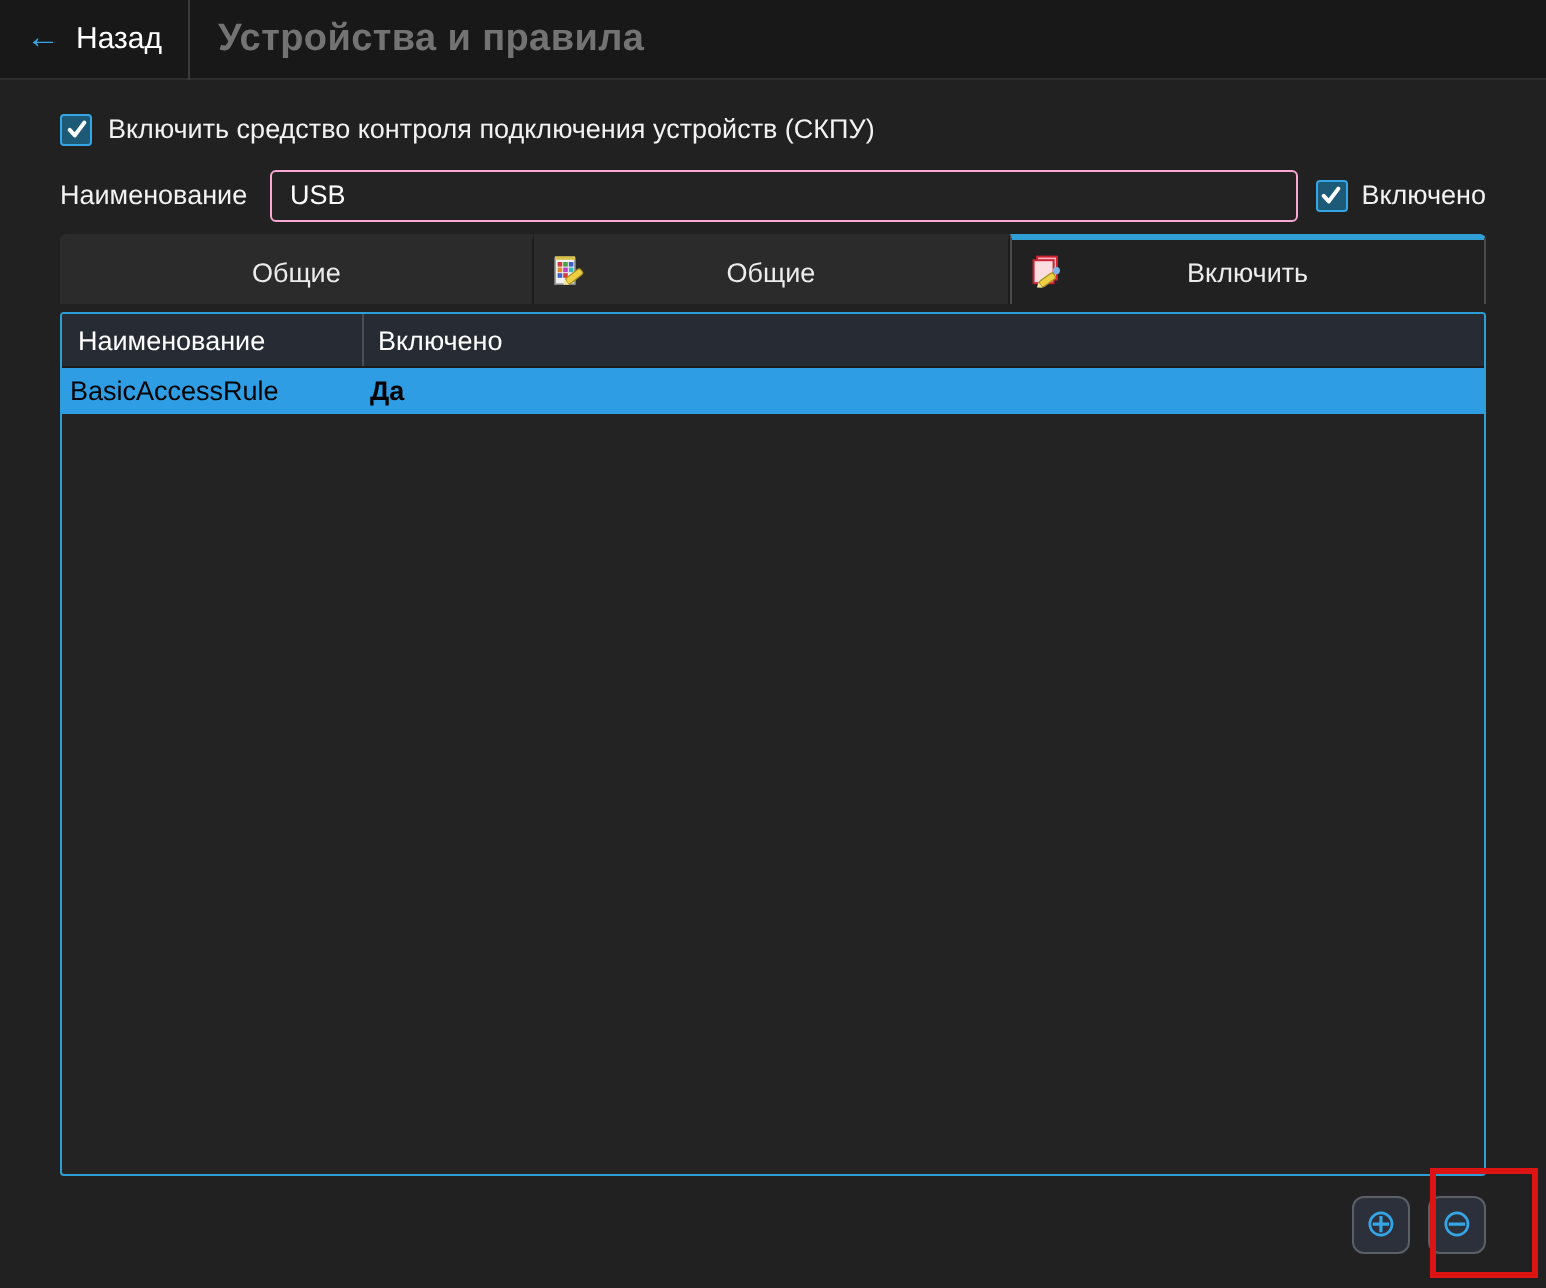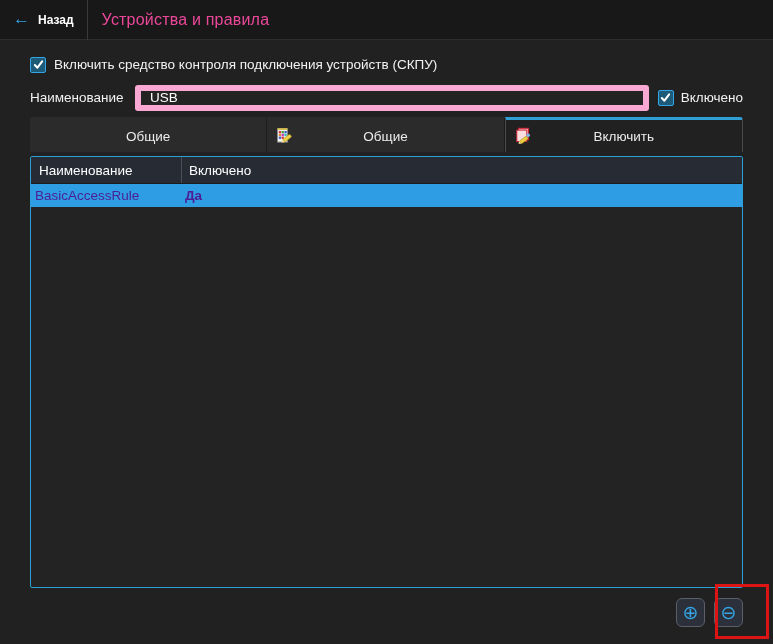--- a/index.html
+++ b/index.html
@@ -15,43 +15,43 @@
   .topbar {
     height: 40px; background: #181818;
     border-bottom: 1px solid #2e2e2e;
     display: flex; align-items: center;
   }
   .back-button {
     display: flex; align-items: center; gap: 8px;
     height: 100%; padding: 0 13px; cursor: pointer;
   }
   .back-arrow { color: #35a5e5; font-size: 17px; line-height: 1; transform: translateY(-1px); }
-  .back-label { color: #ffffff; font-size: 12px; font-weight: bold; }
+  .back-label { color: #ffffff; font-size: 15px; }
   .topbar-divider { width: 1px; height: 40px; background: #3a3a3a; }
-  .page-title { margin-left: 14px; font-size: 16px; color: #ec4899; letter-spacing: .2px; }
+  .page-title { margin-left: 14px; font-size: 19px; color: #737373; letter-spacing: .2px; font-weight: bold; }
 
   
   .content { padding: 0 30px; position: relative; }
 
   .checkbox {
     width: 16px; height: 16px; flex: 0 0 16px;
     border: 1.5px solid #35a5e5; border-radius: 2px;
     background: #1d5a78;
     display: inline-flex; align-items: center; justify-content: center;
   }
   .checkbox svg { display: block; }
 
   .enable-row { margin-top: 16px; display: flex; align-items: center; gap: 8px; height: 17px; }
   .enable-label { font-size: 13.5px; color: #f2f2f2; }
 
   .name-row { margin-top: 11px; display: flex; align-items: center; height: 27px; }
   .name-label { width: 105px; font-size: 13.5px; color: #f2f2f2; }
   .name-input {
     flex: 1; height: 26px;
-    background: #232323; border: 6px solid #f9a8d4; border-radius: 3px;
+    background: #232323; border: 1px solid #f9a8d4; border-radius: 3px;
     color: #ffffff; font-size: 13.5px; font-family: "Liberation Sans", sans-serif;
     padding: 0 9px; outline: none;
   }
   .enabled-wrap { margin-left: 9px; display: flex; align-items: center; gap: 7px; }
   .enabled-label { font-size: 13.5px; color: #f2f2f2; }
 
   
   .tabbar { margin-top: 6px; display: flex; height: 35px; }
   .tab {
     flex: 1; position: relative;
@@ -80,21 +80,21 @@
   .table-header {
     display: flex; height: 27px; align-items: stretch;
     background: #272c34; border-bottom: 1px solid #1b1b1b;
     color: #ffffff; font-size: 13.5px;
   }
   .th { display: flex; align-items: center; }
   .th-name { width: 151px; padding-left: 8px; border-right: 1px solid #4a4f57; }
   .th-enabled { flex: 1; padding-left: 7px; }
   .table-row {
     display: flex; height: 23px; align-items: center;
-    font-size: 13.5px; color: #4c1d95; cursor: default;
+    font-size: 13.5px; color: #000000; cursor: default;
   }
   .table-row.selected { background: #2f9de4; }
   .td-name { width: 151px; padding-left: 4px; }
   .td-enabled { flex: 1; padding-left: 3px; font-weight: bold; }
 
   
   .actions-row { margin-top: 10px; display: flex; justify-content: flex-end; gap: 9px; }
   .icon-button {
     width: 29px; height: 29px;
     background: #2b303a; border: 1px solid #5a5f68; border-radius: 6px;

